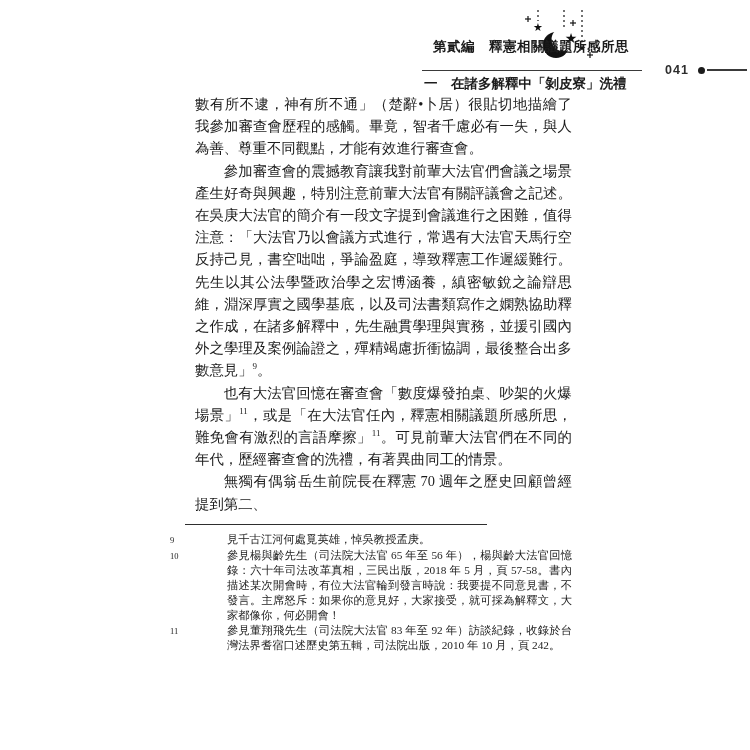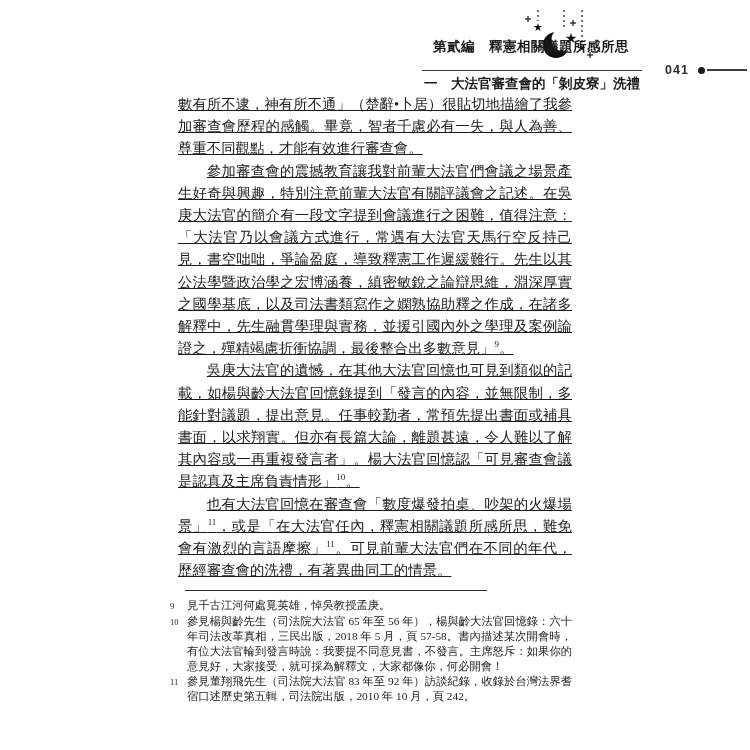--- a/index.html
+++ b/index.html
@@ -16,30 +16,30 @@
   .pageno-group{position:absolute;top:62px;left:628px;height:16px;display:flex;align-items:center;margin-left:37px;}
   .pageno{font-size:12.5px;font-weight:bold;color:#2d2d2d;letter-spacing:1px;
           font-family:"Liberation Sans","DejaVu Sans",sans-serif;}
   .pageno-dot{width:7px;height:7px;border-radius:50%;background:#1c1c1c;margin-left:9px;}
   .pageno-line{width:40px;border-top:2px solid #3a3a3a;margin-left:2px;}
   .chapter-title{position:absolute;top:75px;left:424px;width:220px;font-size:13.5px;
                  font-weight:bold;white-space:nowrap;}
 
   
   .content{position:absolute;top:93px;left:170px;width:402px;}
-  .para{margin:0 0 0 8px;font-size:14.4px;line-height:22.2px;text-align:justify;
-        text-indent:2em;text-decoration:underline;}
+  .para{margin:0 0 0 25px;font-size:14.4px;line-height:22.2px;text-align:justify;
+        text-indent:2em;}
   .para.no-indent{text-indent:0;}
   sup.fnref{font-size:9px;line-height:0;}
 
   
   .fn-sep{border-top:1.5px solid #2e2e2e;width:302px;margin:9px 0 7px 15px;}
   .fn{display:flex;font-size:11.3px;line-height:15px;}
   .fn-num{flex:0 0 17px;width:17px;font-size:8.5px;padding-top:1px;color:#222;}
-  .fn-text{flex:1;text-align:justify;}
+  .fn-text{flex:1;text-align:justify;margin-left:40px;}
 </style>
 </head>
 <body>
 
 <div class="page">
 
   <div class="ornament">
     <svg width="96" height="56" viewBox="0 0 96 56" xmlns="http://www.w3.org/2000/svg">
       <g stroke="#151515" stroke-width="1.2" stroke-dasharray="2,3">
         <line x1="20" y1="2" x2="20" y2="13"></line>
@@ -62,32 +62,32 @@
     </svg>
   </div>
 
   <div class="part-title">第貳編　釋憲相關議題所感所思</div>
   <div class="header-rule"></div>
   <div class="pageno-group">
     <span class="pageno">041</span>
     <span class="pageno-dot"></span>
     <span class="pageno-line"></span>
   </div>
-  <div class="chapter-title">一　大法官審查會的「剝皮寮」洗禮</div>
+  <div class="chapter-title">一　在諸多解釋中「剝皮寮」洗禮</div>
 
   <div class="content">
 
     <p class="para no-indent"><span>數有所不逮，神有所不通」（楚辭•卜居）很貼切地描繪了我參加審查會歷程的感觸。畢竟，智者千慮必有一失，與人為善、尊重不同觀點，才能有效進行審查會。</span></p>
 
     <p class="para"><span>參加審查會的震撼教育讓我對前輩大法官們會議之場景產生好奇與興趣，特別注意前輩大法官有關評議會之記述。在吳庚大法官的簡介有一段文字提到會議進行之困難，值得注意：「大法官乃以會議方式進行，常遇有大法官天馬行空反持己見，書空咄咄，爭論盈庭，導致釋憲工作遲緩難行。先生以其公法學暨政治學之宏博涵養，縝密敏銳之論辯思維，淵深厚實之國學基底，以及司法書類寫作之嫻熟協助釋之作成，在諸多解釋中，先生融貫學理與實務，並援引國內外之學理及案例論證之，殫精竭慮折衝協調，最後整合出多數意見」</span><sup class="fnref">9</sup><span>。</span></p>
 
-    <p class="para"><span>吳庚大法官的遺憾，在其他大法官回憶也可見到類似的記載，如楊與齡大法官回憶錄提到「發言的內容，並無限制，多能針對議題，提出意見。任事較勤者，常預先提出書面或補具書面，以求翔實。但亦有長篇大論，離題甚遠，令人難以了解其內容或一再重複發言者」。楊大法官回憶認「可見審查會議是認真及主席負責情形」</span><sup class="fnref">10</sup><span>。</span></p>
 
     <p class="para"><span>也有大法官回憶在審查會「數度爆發拍桌、吵架的火爆場景」</span><sup class="fnref">11</sup><span>，或是「在大法官任內，釋憲相關議題所感所思，難免會有激烈的言語摩擦」</span><sup class="fnref">11</sup><span>。可見前輩大法官們在不同的年代，歷經審查會的洗禮，有著異曲同工的情景。</span></p>
 
+    <p class="para"><span>無獨有偶翁岳生前院長在釋憲 70 週年之歷史回顧曾經提到第二、</span></p>
 
     <div class="fn-sep"></div>
     <div class="footnotes">
       <div class="fn">
         <span class="fn-num">9</span>
         <span class="fn-text">見千古江河何處覓英雄，悼吳教授孟庚。</span>
       </div>
       <div class="fn">
         <span class="fn-num">10</span>
         <span class="fn-text">參見楊與齡先生（司法院大法官 65 年至 56 年），楊與齡大法官回憶錄：六十年司法改革真相，三民出版，2018 年 5 月，頁 57-58。書內描述某次開會時，有位大法官輪到發言時說：我要提不同意見書，不發言。主席怒斥：如果你的意見好，大家接受，就可採為解釋文，大家都像你，何必開會！</span>

